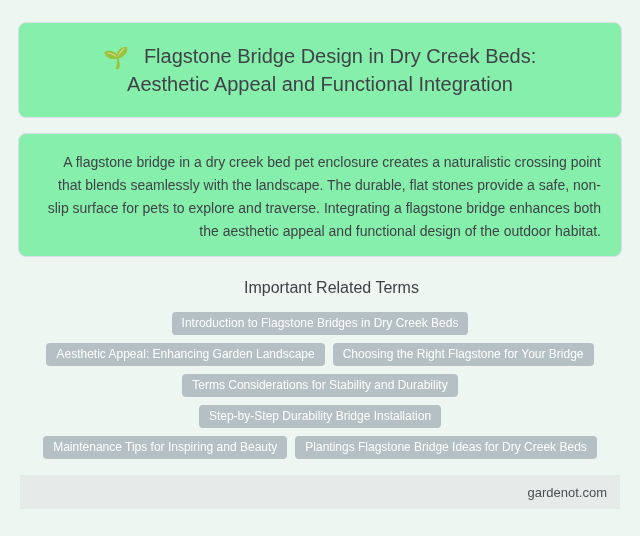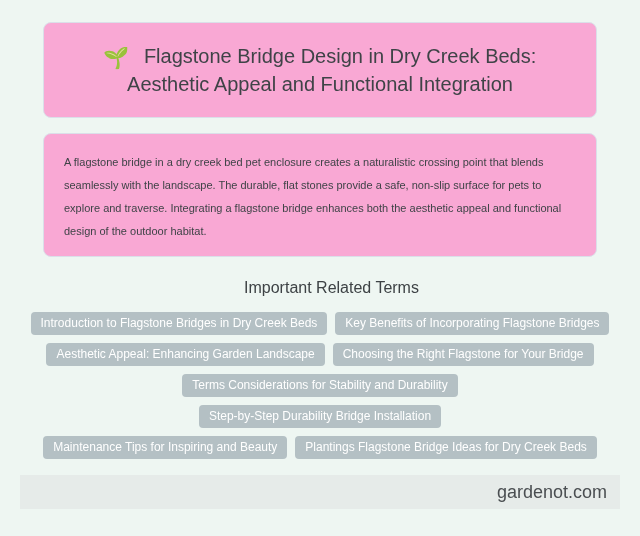--- a/index.html
+++ b/index.html
@@ -8,24 +8,24 @@
   }
   body {
     width: 640px;
     height: 536px;
     background: #eef6f2;
     font-family: "Liberation Sans", sans-serif;
     color: #3f4347;
     overflow: hidden;
   }
   .card {
-    background: #f9a8d4;
+    background: #86efac;
     border: 1px solid #dbdfe9;
     border-radius: 8px;
-    width: 554px;
+    width: 604px;
     margin: 0 auto;
     box-sizing: border-box;
   }
   .header-card {
     margin-top: 22px;
     height: 96px;
     display: flex;
     align-items: center;
     justify-content: center;
   }
@@ -41,23 +41,24 @@
     font-size: 21px;
     margin-right: 14px;
     vertical-align: -2px;
   }
   .intro-card {
     margin-top: 15px;
     padding: 17px 20px 13px 20px;
   }
   .intro-text {
     margin: 0;
-    font-size: 11px;
+    font-size: 14px;
     line-height: 23px;
     color: #3f4347;
+    text-align: right;
   }
   .terms-heading {
     margin: 22px 0 15px 0;
     text-align: center;
     font-size: 16px;
     font-weight: 500;
     color: #3d4245;
     padding-left: 23px;
   }
   .tags {
@@ -88,21 +89,21 @@
   .footer {
     margin: 16px auto 0 auto;
     width: 600px;
     height: 34px;
     background: #e6ebe9;
     box-sizing: border-box;
     display: flex;
     align-items: center;
     justify-content: flex-end;
     padding-right: 13px;
-    font-size: 18px;
+    font-size: 13px;
     color: #4a4e51;
   }
 </style>
 </head>
 <body>
 
 <div class="card header-card">
   <h1 class="title">
     <span class="emoji">🌱</span><span>Flagstone Bridge Design in Dry Creek Beds:</span><br>
     <span>Aesthetic Appeal and Functional Integration</span>
@@ -111,21 +112,20 @@
 
 <div class="card intro-card">
   <p class="intro-text">A flagstone bridge in a dry creek bed pet enclosure creates a naturalistic crossing point that blends seamlessly with the landscape. The durable, flat stones provide a safe, non-slip surface for pets to explore and traverse. Integrating a flagstone bridge enhances both the aesthetic appeal and functional design of the outdoor habitat.</p>
 </div>
 
 <h2 class="terms-heading">Important Related Terms</h2>
 
 <div class="tags">
   <div class="tag-row">
     <button class="tag">Introduction to Flagstone Bridges in Dry Creek Beds</button>
-    <button class="tag">Key Benefits of Incorporating Flagstone Bridges</button>
   </div>
   <div class="tag-row">
     <button class="tag">Aesthetic Appeal: Enhancing Garden Landscape</button>
     <button class="tag">Choosing the Right Flagstone for Your Bridge</button>
   </div>
   <div class="tag-row">
     <button class="tag">Terms Considerations for Stability and Durability</button>
   </div>
   <div class="tag-row">
     <button class="tag">Step-by-Step Durability Bridge Installation</button>

